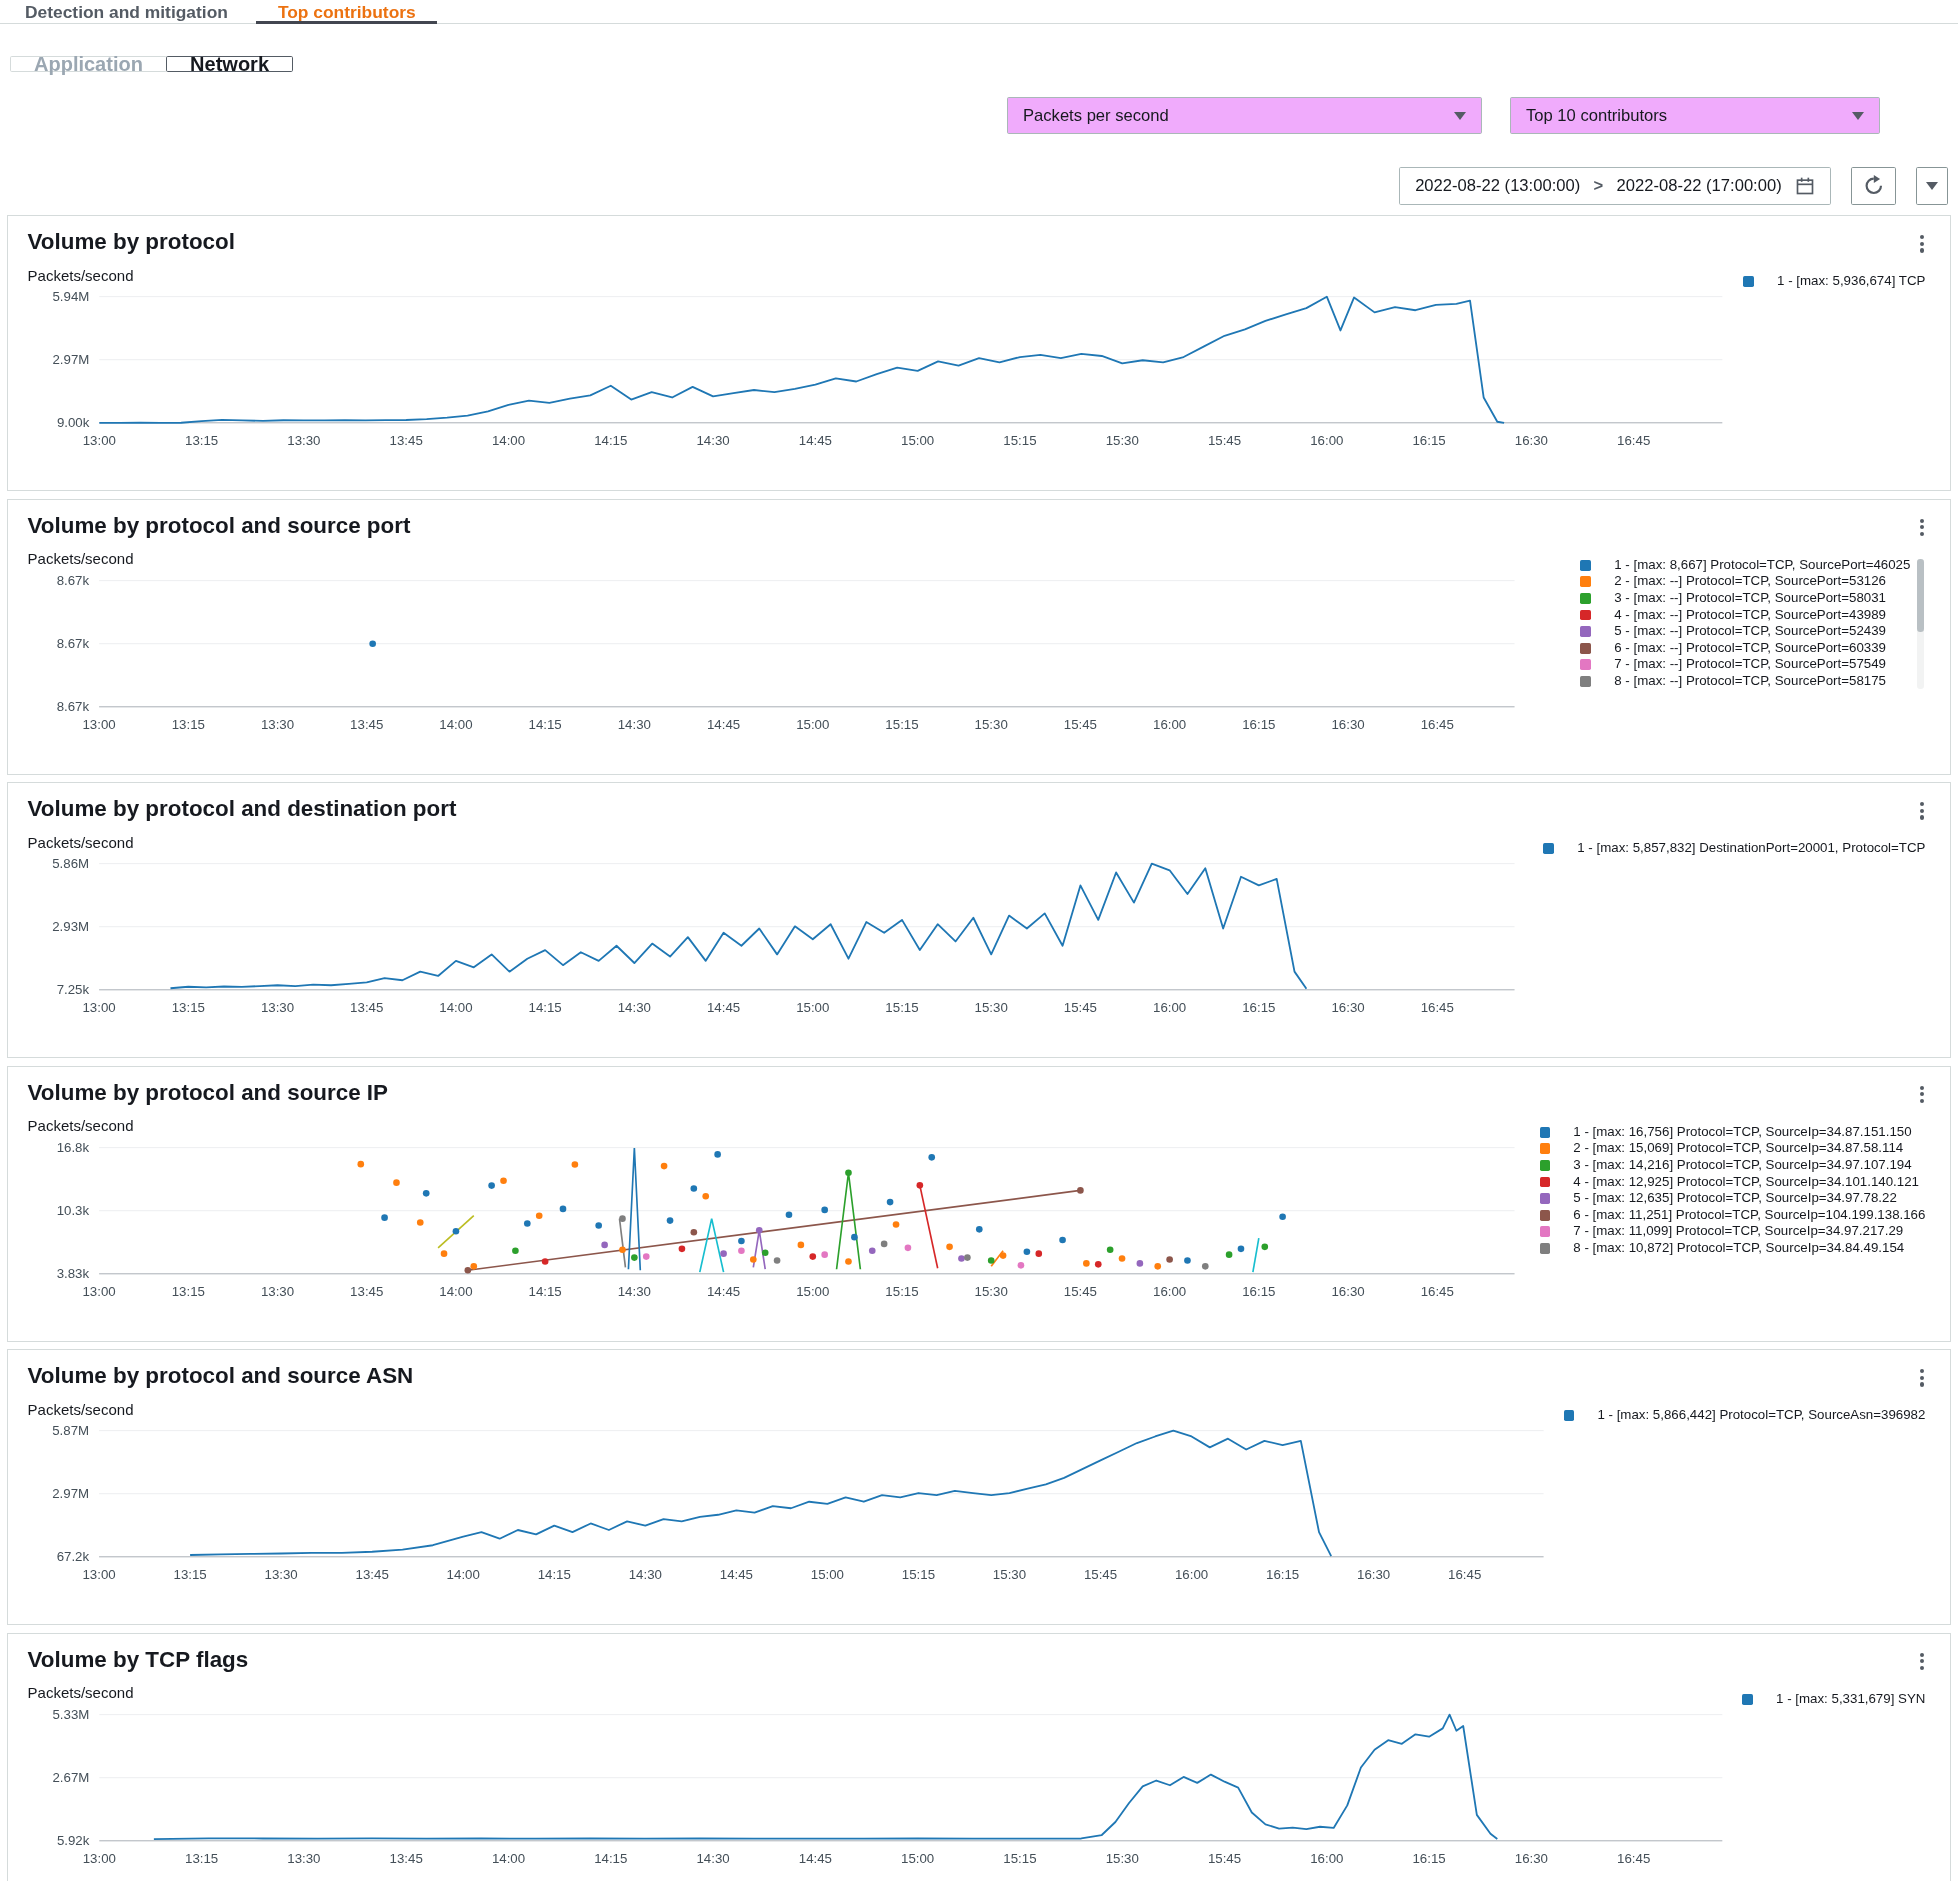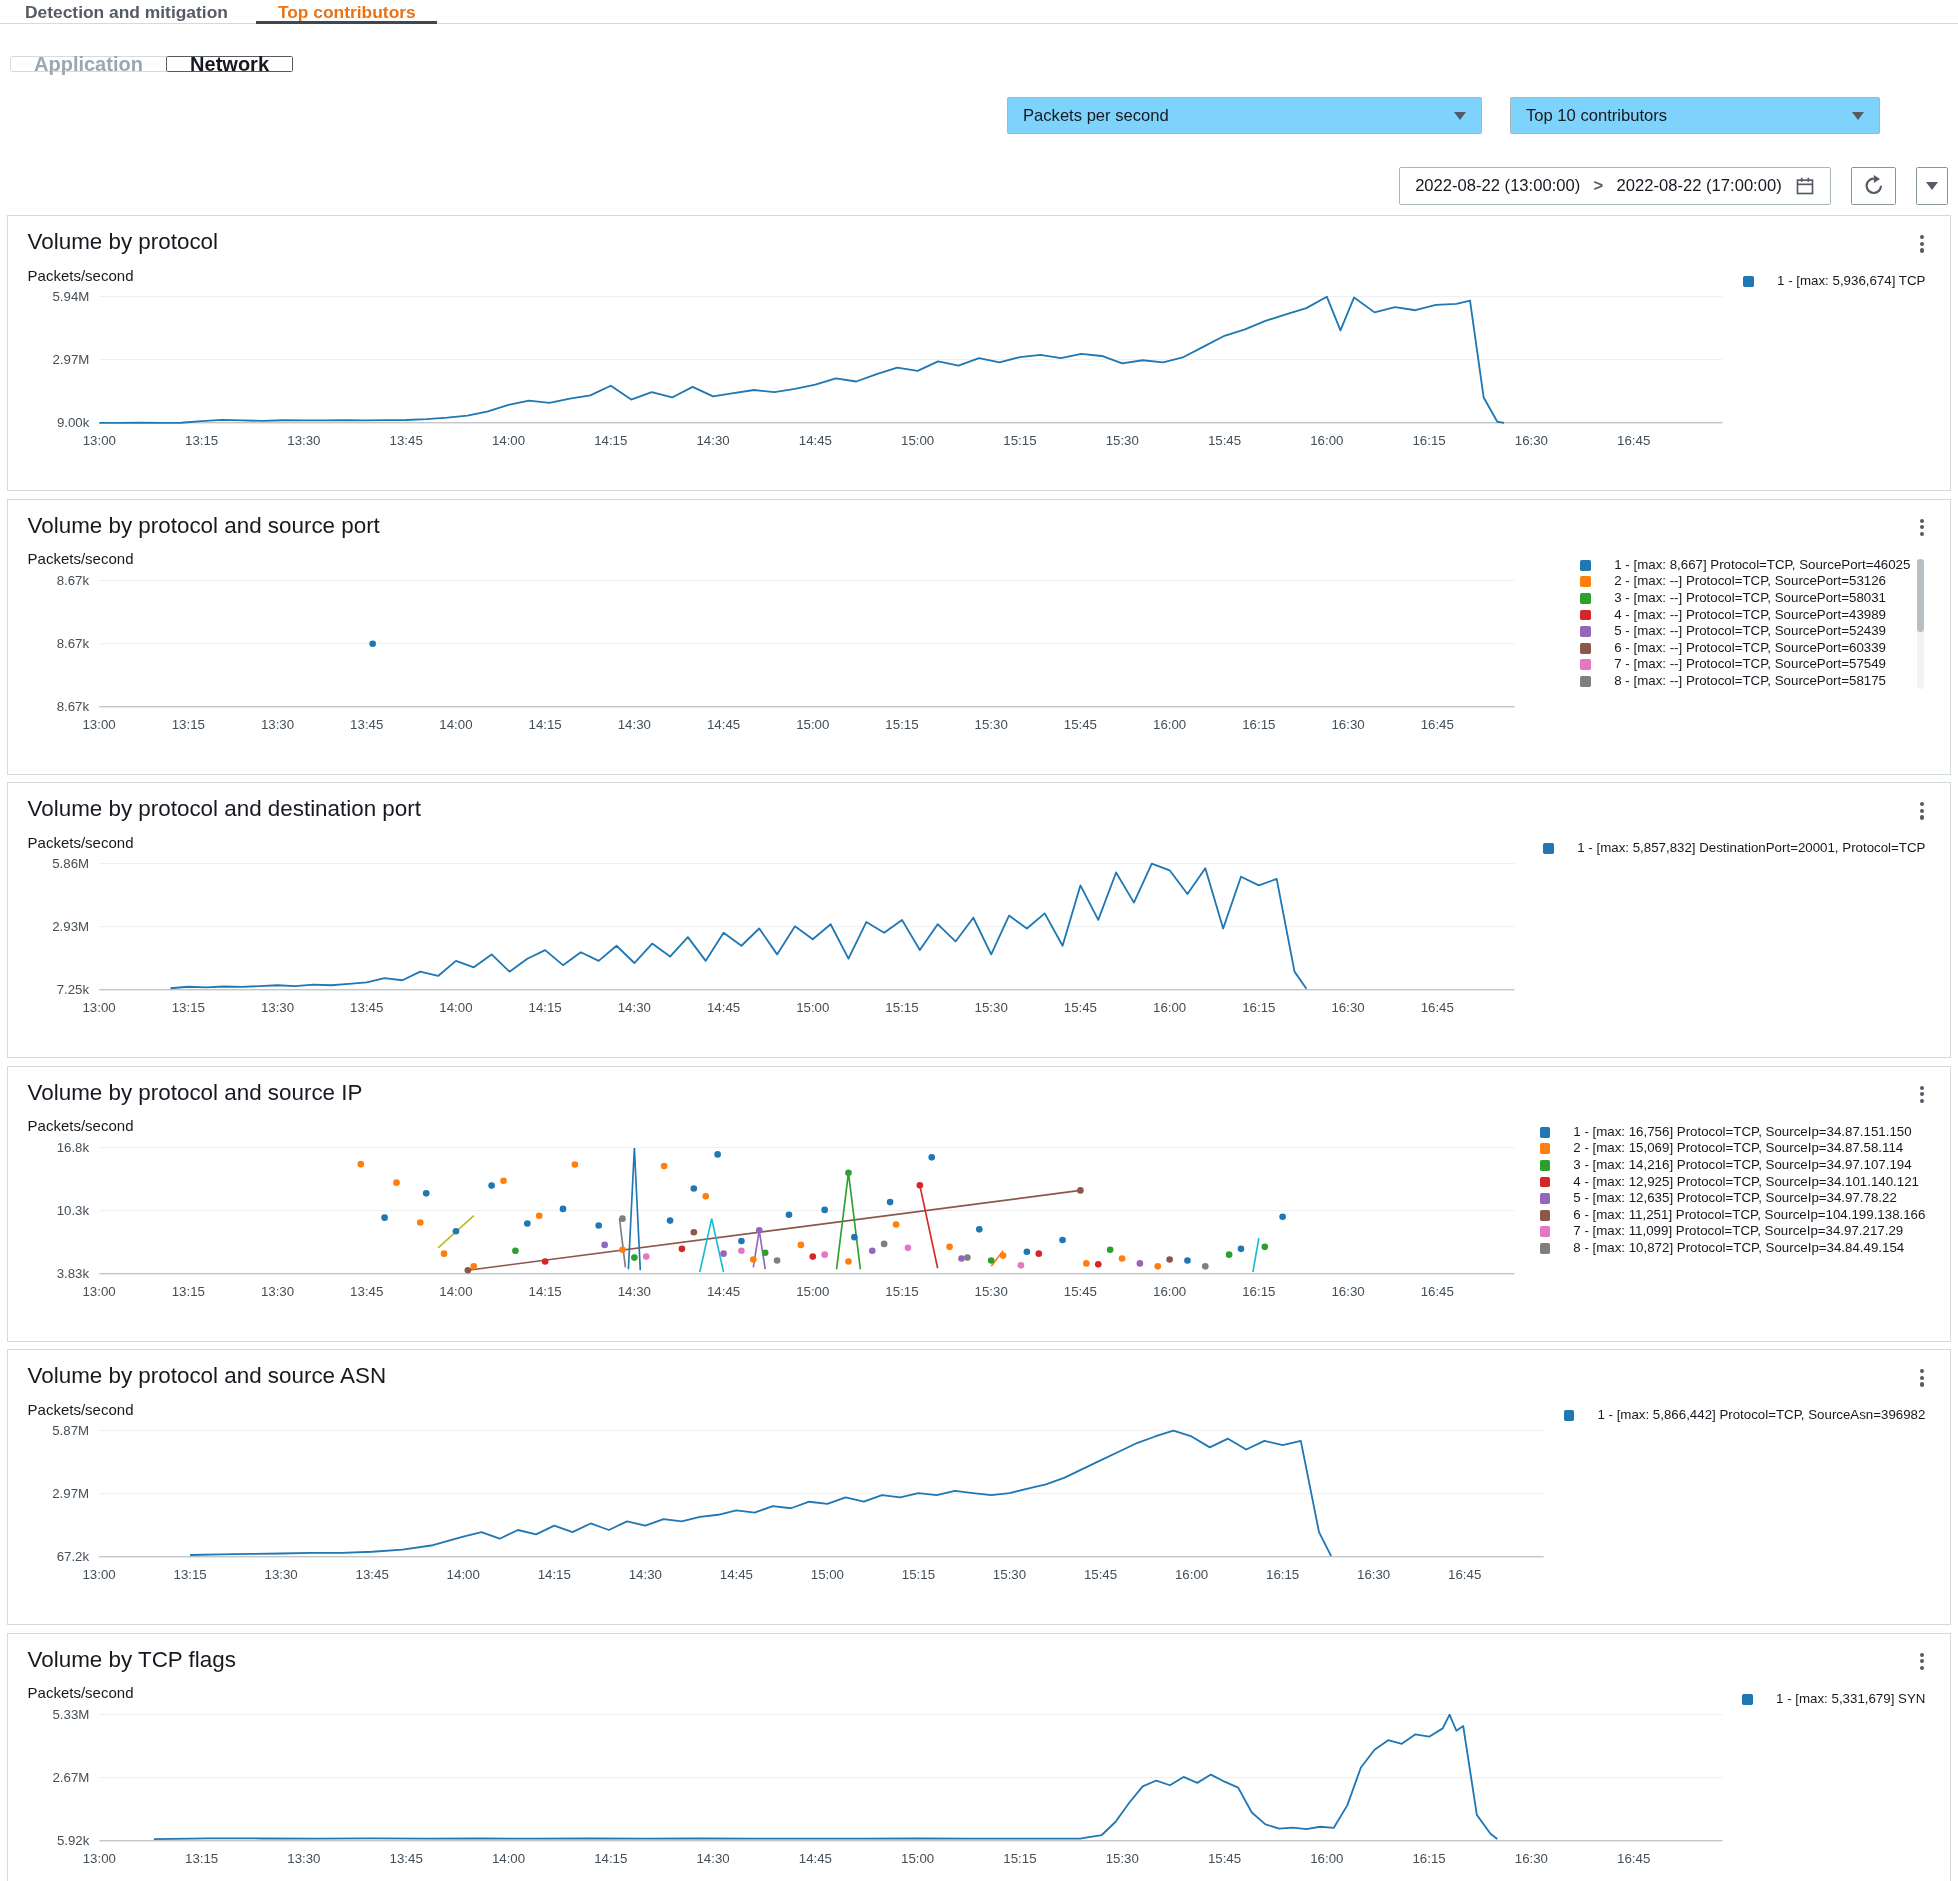--- a/index.html
+++ b/index.html
@@ -12,38 +12,38 @@
   .tab.active{color:#ec7211}
   .tab.active::after{content:"";position:absolute;left:3.3px;right:3.3px;bottom:-0.8px;height:2.5px;background:#424650}
   
   .controls{position:relative;height:191px}
   .toggle{position:absolute;left:10px;top:32px;display:flex}
   .toggle-btn{height:16px;display:flex;align-items:center;padding:0 23px;font-size:20px;font-weight:700;
     background:#fff;border:0.8px solid #d5dbdb;color:#9ba7b2;border-radius:1.7px;cursor:pointer}
   .toggle-btn.selected{border:1.7px solid #545b64;color:#16191f;margin-left:-0.8px}
   .desc{position:absolute;left:10px;top:76px;width:947px;font-size:16.6px;line-height:22.4px;color:#16191f}
   .info-link{color:#0073bb;font-weight:700;margin-left:10px;text-decoration:none;cursor:pointer}
-  .select{position:absolute;top:73px;height:37px;border:0.8px solid #aab7b8;border-radius:1.7px;background:#7dd3fc;
+  .select{position:absolute;top:73px;height:37px;border:0.8px solid #aab7b8;border-radius:1.7px;background:#f0abfc;
     display:flex;align-items:center;justify-content:space-between;padding:8px 15px;font-size:16.6px;cursor:pointer}
   #metric-select{left:1007px;width:475px}
   #count-select{left:1510px;width:370px}
   .caret{width:0;height:0;border-left:6.6px solid transparent;border-right:6.6px solid transparent;
     border-top:8.3px solid #545b64}
   .dater{position:absolute;top:143px;right:10px;display:flex;gap:20px;align-items:center}
   .date-box{height:38px;border:0.8px solid #aab7b8;border-radius:1.7px;display:flex;align-items:center;gap:13.3px;
     padding:0 15px;font-size:16.6px;background:#fff;cursor:pointer}
   .date-sep{color:#545b64;font-size:16.6px;font-weight:700}
   .icon-btn{height:38px;border:0.8px solid #879596;border-radius:1.7px;background:#fff;display:flex;
     align-items:center;justify-content:center;cursor:pointer}
   #refresh-btn{width:45px}
   #range-caret-btn{width:32px}
   
   .panel{margin:0 6.6px 7.5px;border:0.8px solid #d5dbdb;height:276px;padding:13.3px 20px 0;position:relative;background:#fff}
   .panel-head{display:flex;justify-content:space-between;align-items:flex-start}
-  .panel-title{font-size:22.4px;font-weight:400;color:#16191f;line-height:26.6px}
+  .panel-title{font-size:22.4px;font-weight:700;color:#16191f;line-height:26.6px}
   .kebab{padding:3.3px 6.6px;cursor:pointer}
   .kdot{display:block;width:4.2px;height:4.2px;border-radius:50%;background:#545b64;margin:2.5px 0}
   .panel-body{position:relative;margin-top:8.3px}
   .y-title{font-size:15px;color:#16191f;margin-bottom:1.7px}
   .chart-svg{display:block}
   .chart-svg text{font-size:16px;fill:#444f58;font-family:"Liberation Sans",sans-serif}
   .legend{position:absolute;right:5px;top:6.6px}
   .legend.scrolled{right:20px}
   .legend-item{display:flex;align-items:center;gap:23px;font-size:13.3px;line-height:16.6px;color:#16191f;cursor:pointer}
   .swatch{width:10.8px;height:10.8px;border-radius:1.7px;flex:none}

